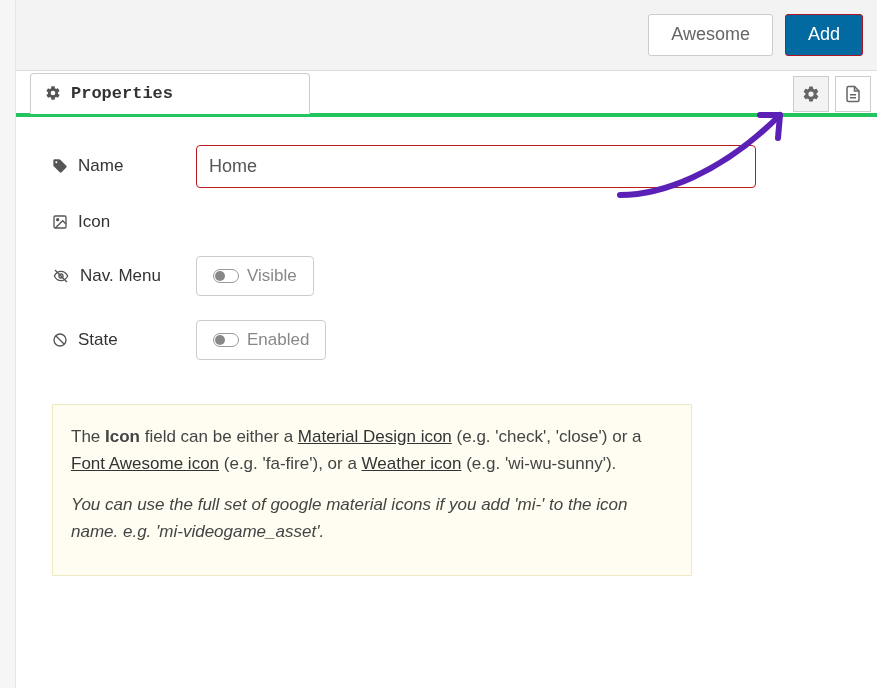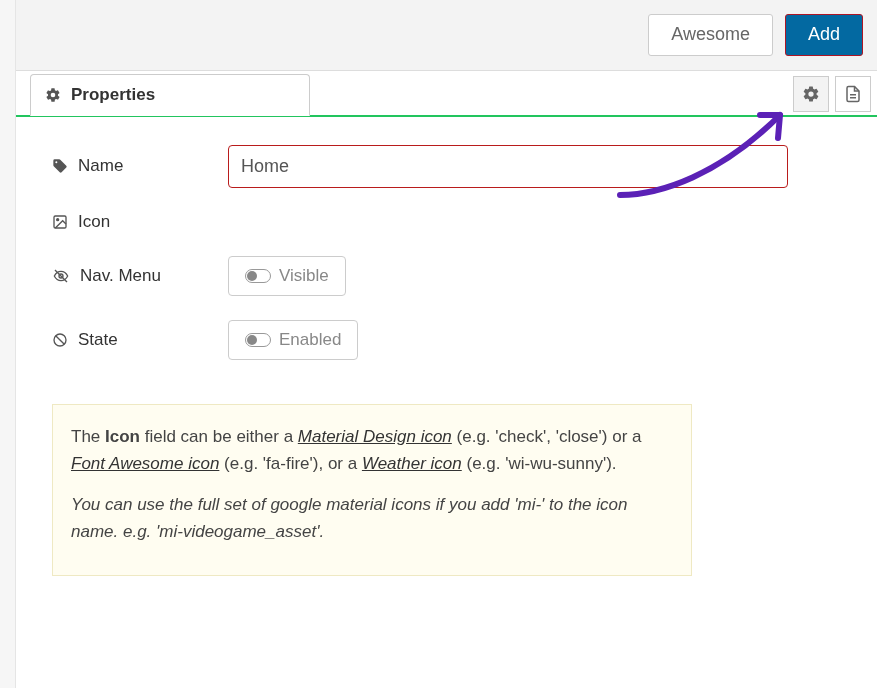--- a/index.html
+++ b/index.html
@@ -62,24 +62,25 @@
   .btn-add {
     background: #0369a1;
     border: 1px solid #ad1625;
     color: #fff;
   }
 
   
   .tabs-row {
     position: relative;
     height: 46px;
-    border-bottom: 2px solid #22c55e;
+    border-bottom: 4px solid #22c55e;
     display: flex;
     align-items: flex-end;
     padding-left: 14px;
+    font-family: Liberation Mono, monospace;
   }
   .tab {
     position: relative;
     top: 1px;
     background: #fff;
     border: 1px solid #ccc;
     border-bottom: 1px solid #fff;
     border-top-left-radius: 4px;
     border-top-right-radius: 4px;
     padding: 10px 26px 10px 14px;
@@ -115,21 +116,20 @@
   svg { display: block; }
 
   
   .form {
     padding: 28px 24px 10px 36px;
   }
   .form-row {
     display: flex;
     align-items: center;
     margin-bottom: 24px;
-    gap: 32px;
   }
   .form-label {
     width: 144px;
     display: inline-flex;
     align-items: center;
     gap: 10px;
     color: #333;
     font-size: 17px;
   }
   .form-label svg { flex: 0 0 auto; }
@@ -179,21 +179,21 @@
     border: 1px solid #efe9c3;
     padding: 18px 18px 14px 18px;
     font-size: 17px;
     line-height: 1.6;
     color: #444;
   }
   .help-box p { margin: 0 0 14px 0; }
   .help-box p:last-child { margin-bottom: 16px; font-style: italic; }
   .help-box .strong { font-weight: 700; }
   .help-box .italic { }
-  .help-box .link { text-decoration: underline; color: #333; font-style: italic; }
+  .help-box .link { text-decoration: underline; color: #333; }
 
   
   .arrow-overlay {
     position: absolute;
     left: 0; top: 0;
     pointer-events: none;
   }
 </style>
 </head>
 <body>

